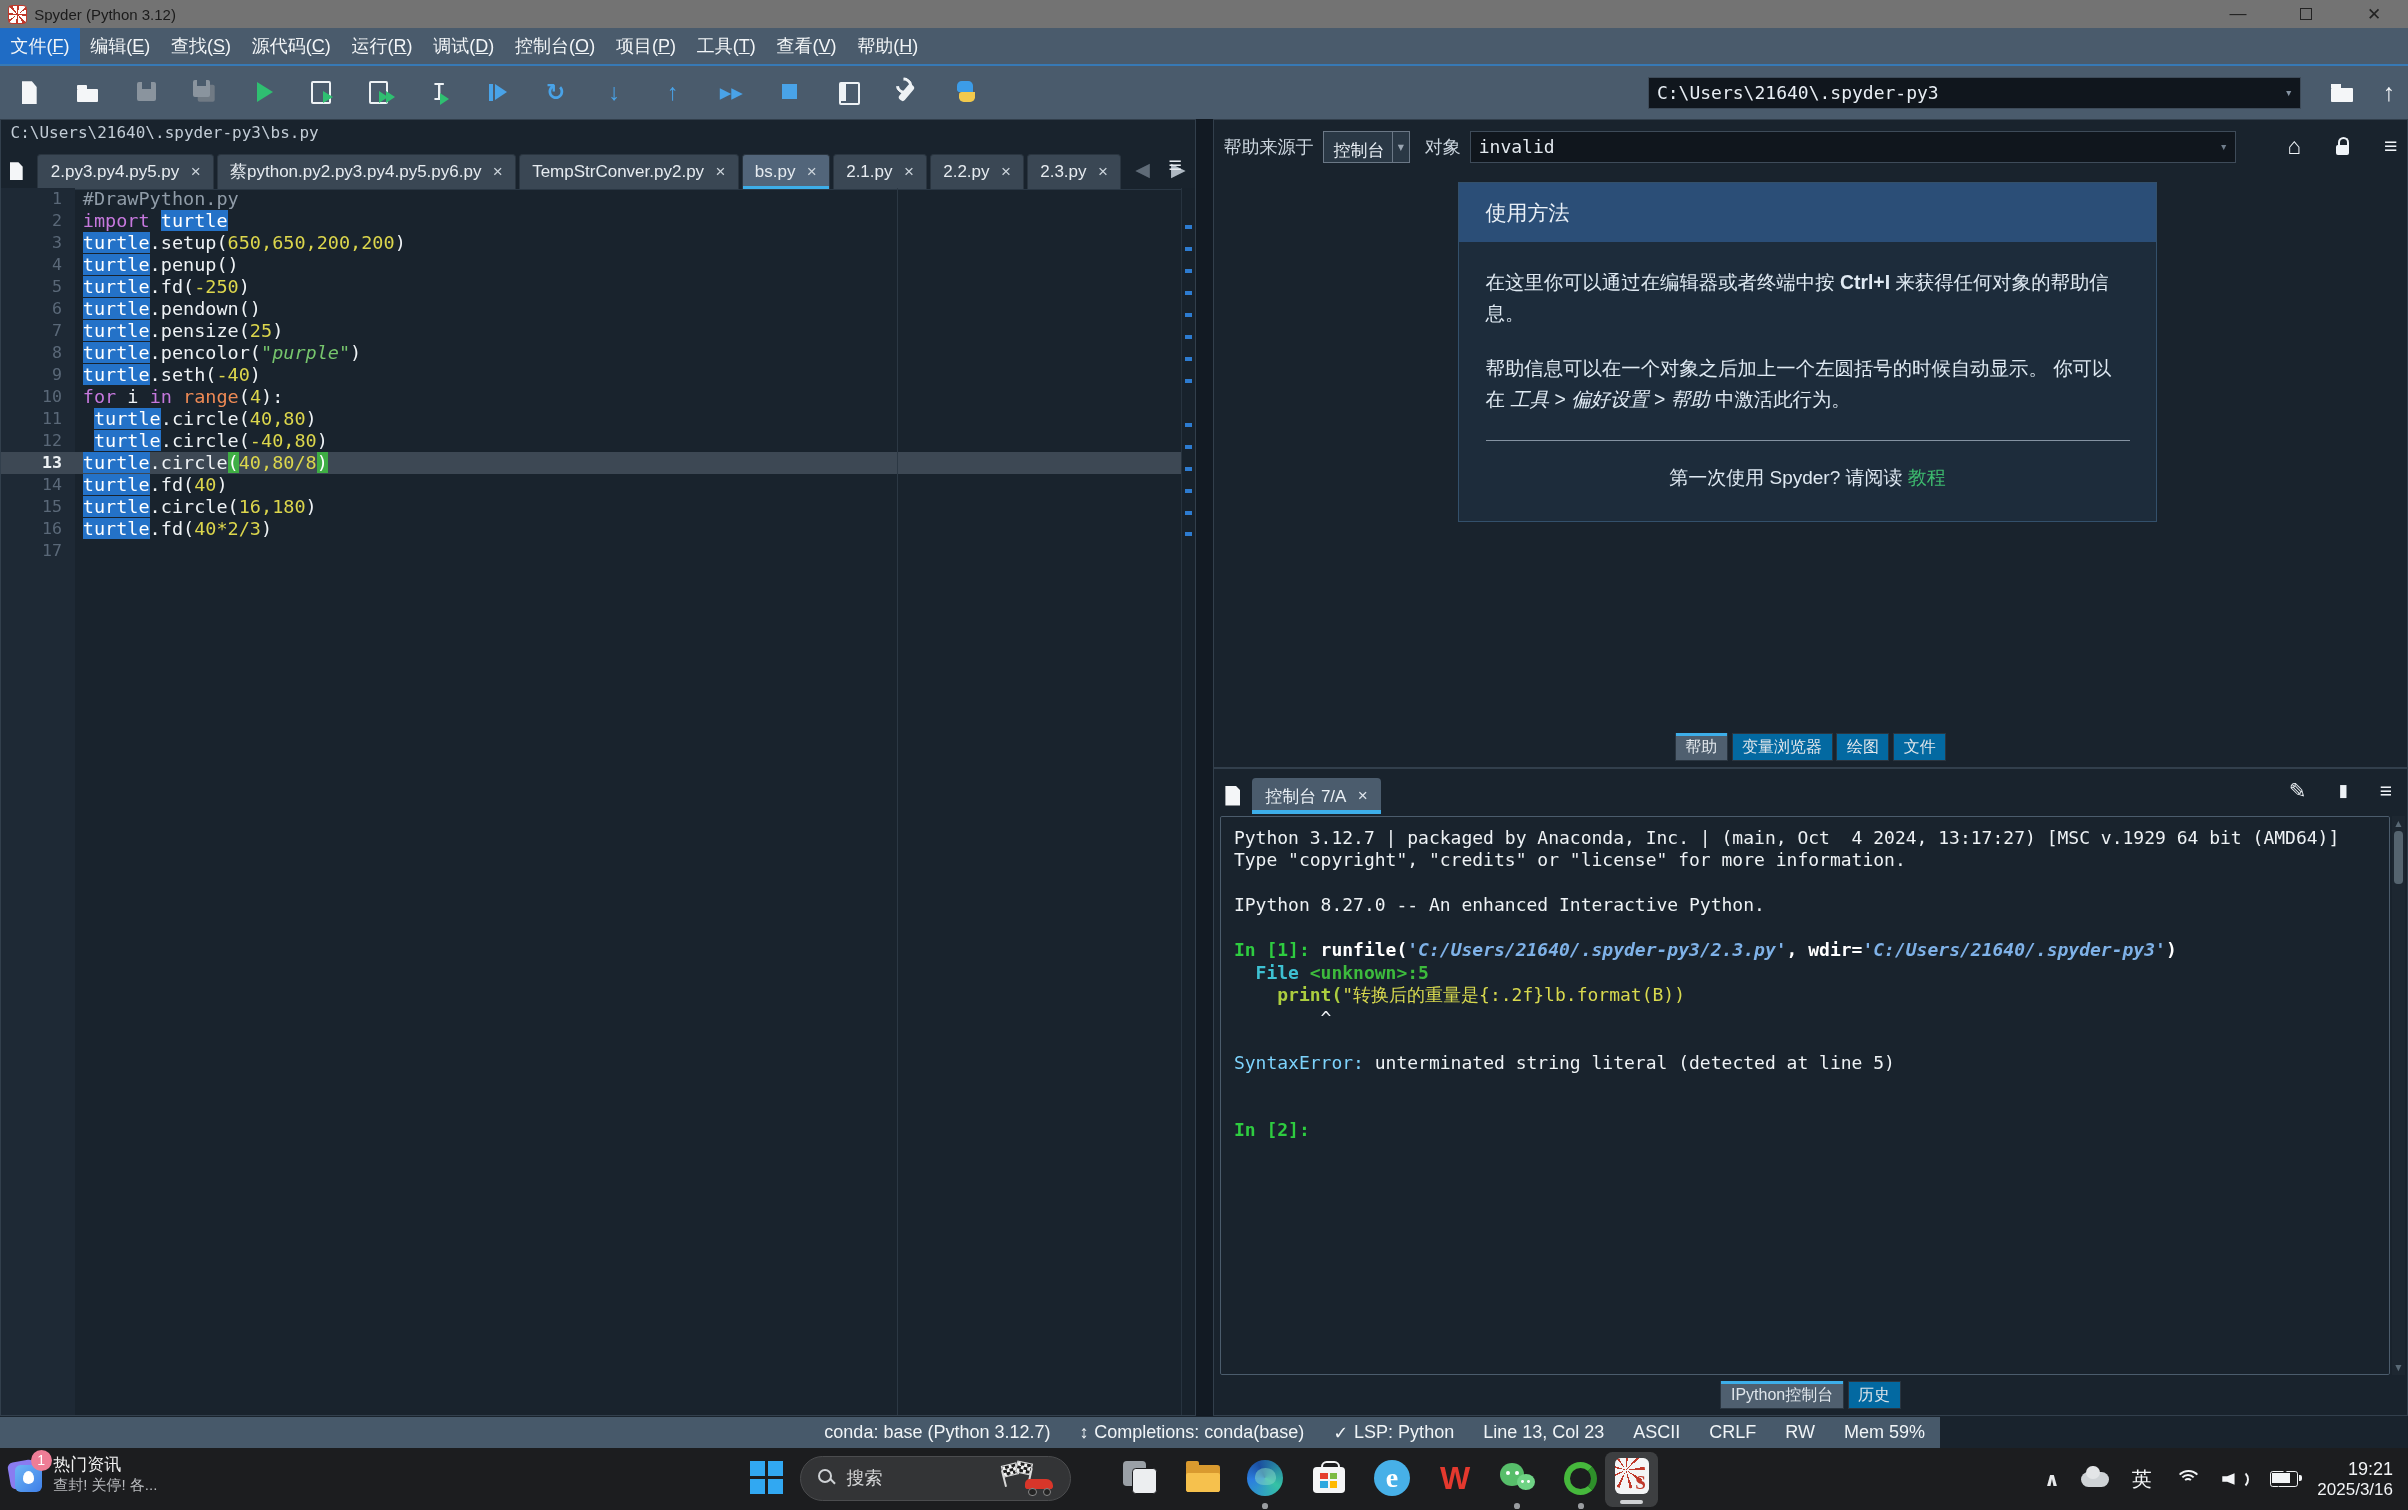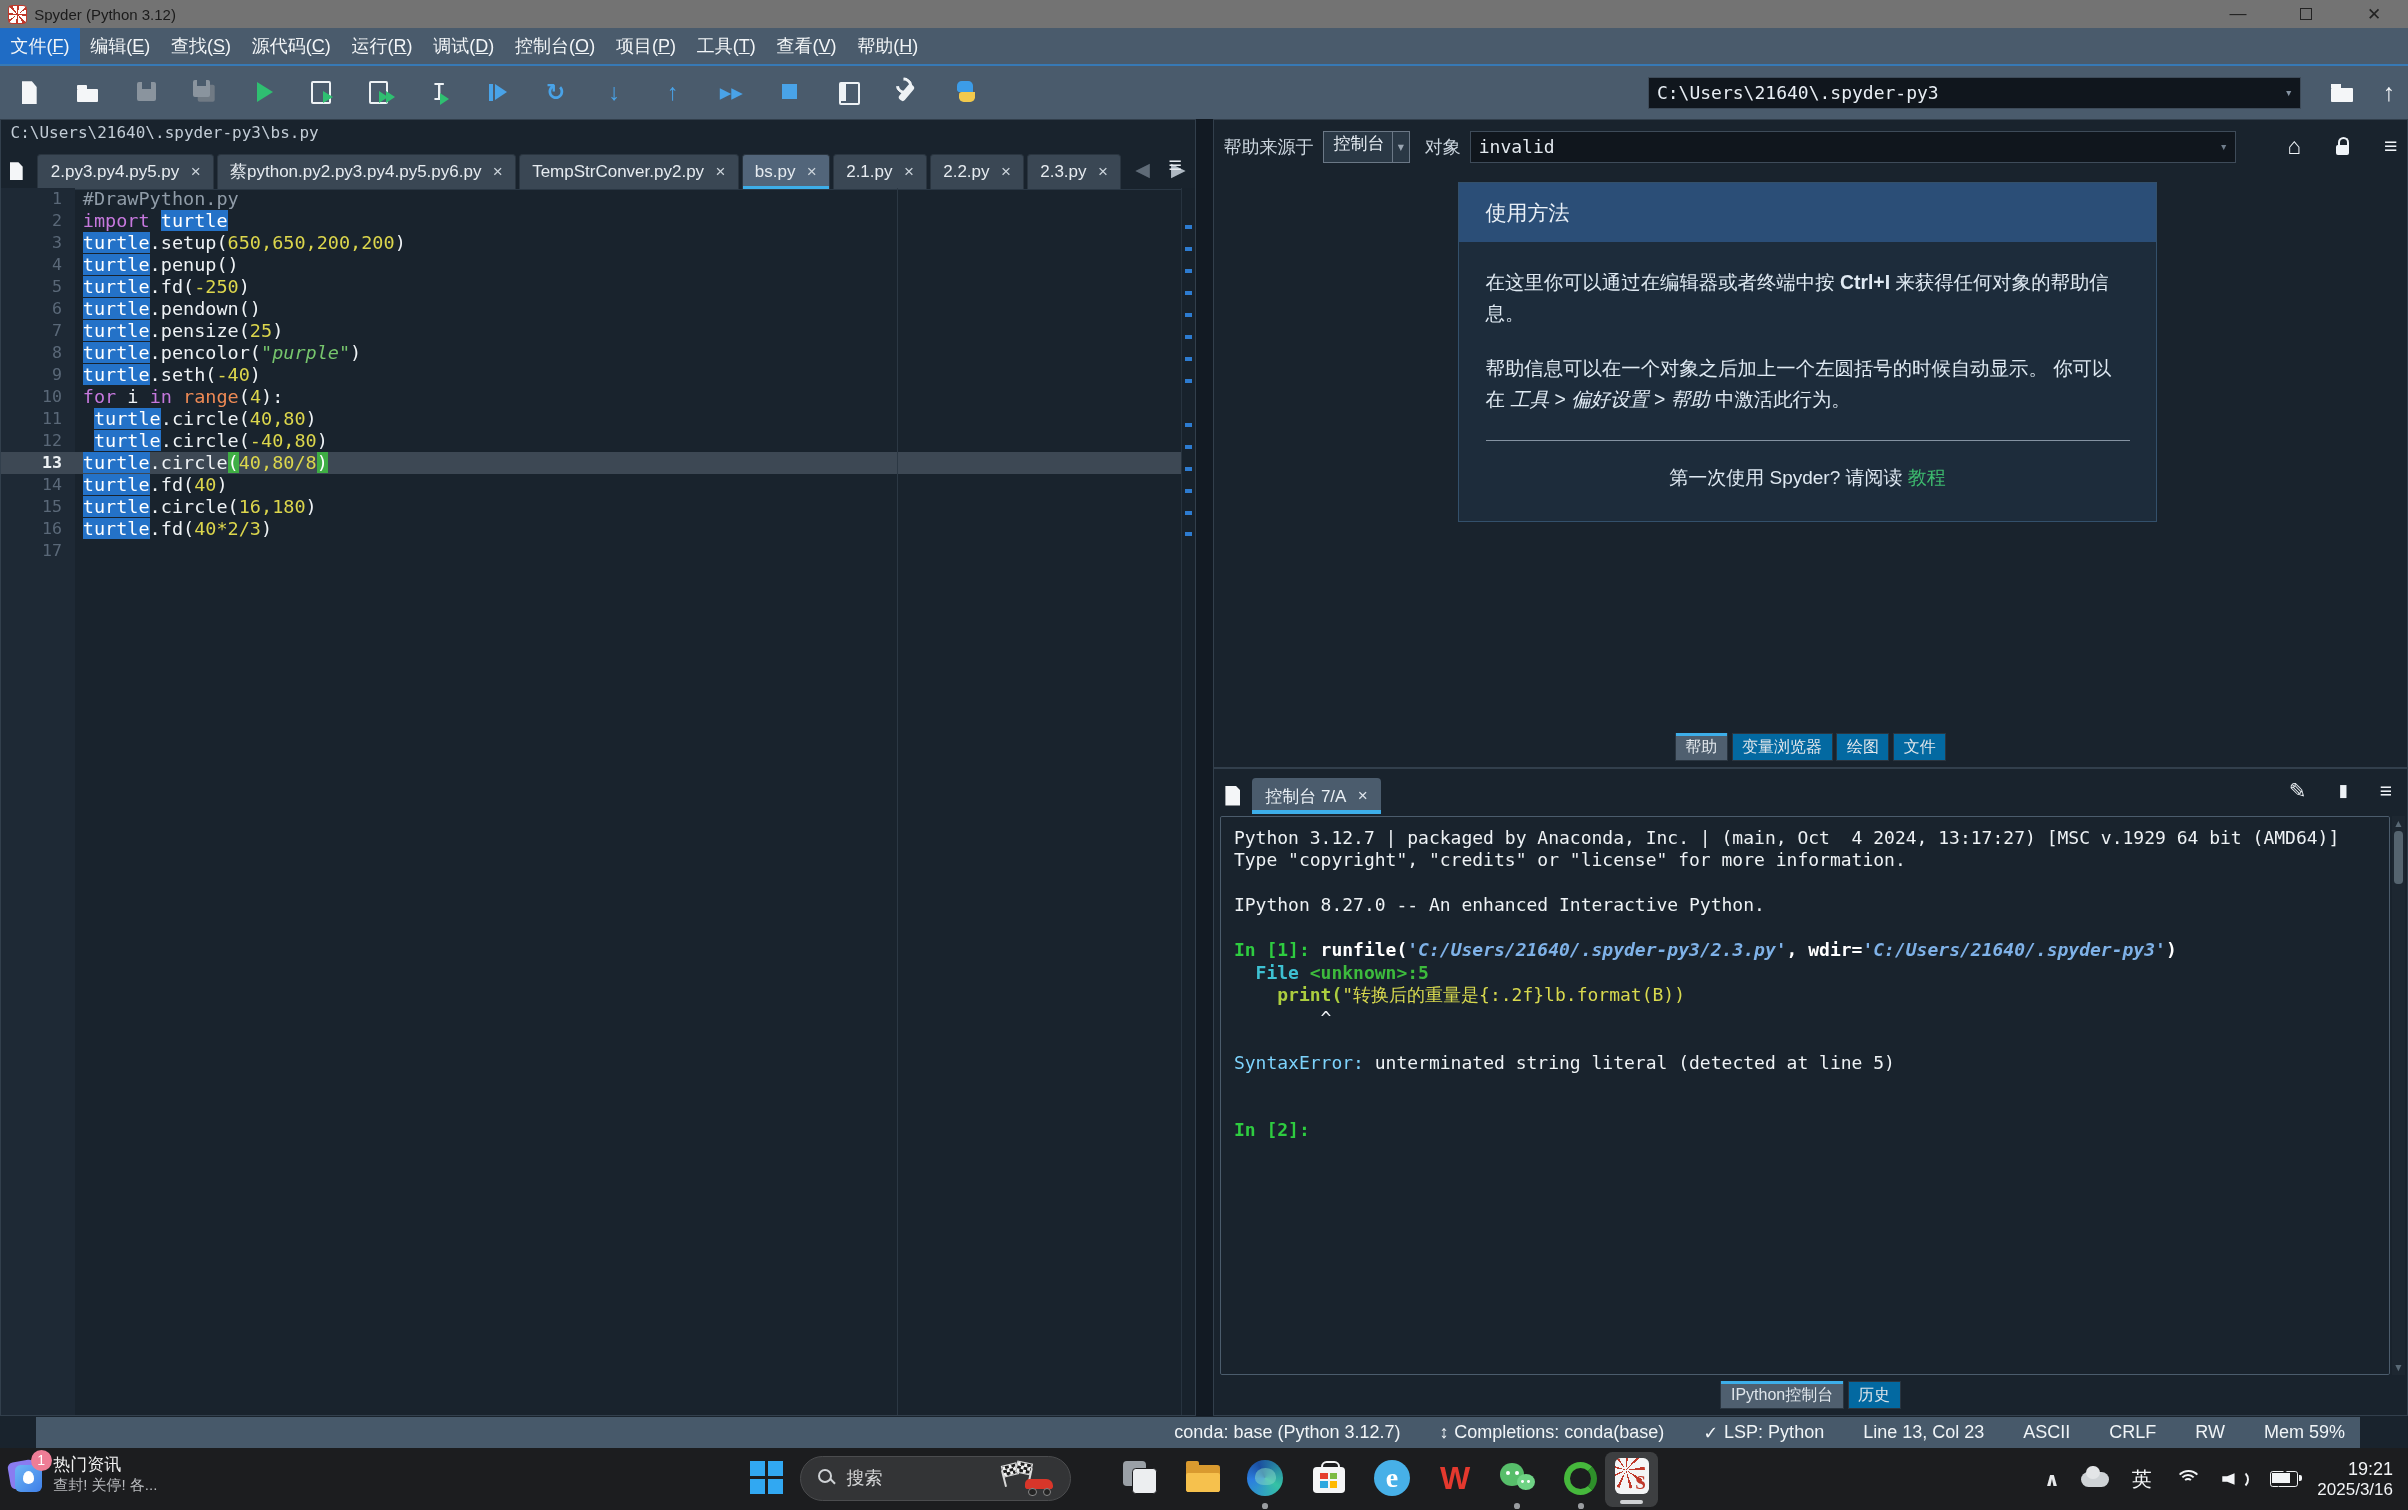--- a/index.html
+++ b/index.html
@@ -97,21 +97,21 @@
   .scrollflag{position:absolute;right:0;top:0;width:13.2px;height:100%;background:#18222c;border-left:0.9px solid #27333f;}
   .sflag{position:absolute;left:2.8px;width:7.6px;height:3.8px;background:#2d7bd0;}
 
   
   .vsplit{position:absolute;left:1196px;top:119px;width:17px;height:1297px;background:#121a23;}
 
   
   .help-pane{position:absolute;left:1213px;top:119px;width:1195px;height:649px;background:#19232d;border:0.9px solid #323f4c;box-sizing:border-box;}
   .help-header{height:42px;display:flex;align-items:center;padding:5.7px 9.5px 0 9.5px;}
   .help-label{color:#ccd6df;font-size:18px;margin-right:9.5px;white-space:nowrap;}
-  .src-combo{height:30px;background:#2a3845;border:0.9px solid #6b7886;display:flex;align-items:flex-start;color:#e8eef4;font-size:17px;padding:0 0 0 9.5px;}
+  .src-combo{height:30px;background:#2a3845;border:0.9px solid #6b7886;display:flex;align-items:flex-end;color:#e8eef4;font-size:17px;padding:0 0 0 9.5px;}
   .src-combo .caret{border-left:0.9px solid #6b7886;height:100%;display:flex;align-items:center;padding:0 4.7px;color:#9aa6b2;font-size:12.3px;margin-left:7.6px;}
   .obj-combo{flex:1;max-width:810px;height:30px;background:#10161d;border:0.9px solid #3e4b59;display:flex;align-items:center;color:#e3e9ef;font-size:18px;padding:0 7.6px;margin-right:19px;}
   .obj-combo .caret{margin-left:auto;color:#707e8c;font-size:13.2px;}
   .help-icon{color:#f0f4f8;font-size:23px;margin-left:32px;}
   .lock-icon{position:relative;width:17px;height:21px;margin-left:34px;}
   .lock-icon::before{content:'';position:absolute;left:0.9px;top:8.5px;width:13.2px;height:10.4px;background:#f0f4f8;border-radius:1.9px;}
   .lock-icon::after{content:'';position:absolute;left:2.8px;top:0.9px;width:7.6px;height:8.5px;border:2.4px solid #f0f4f8;border-bottom:none;border-radius:5.7px 5.7px 0 0;}
 
   .help-card{position:absolute;left:244px;top:62px;width:697px;border:0.9px solid #33506b;background:#1d2c3b;}
   .card-header{height:59px;background:#2b4e77;display:flex;align-items:center;padding-left:26.5px;color:#e9eff6;font-size:21px;}
@@ -140,21 +140,21 @@
   .con-body{position:absolute;left:5.7px;top:47px;right:17px;bottom:40px;border:0.9px solid #4b5c6c;border-radius:1.9px;padding:9.5px 0 0 13.2px;box-sizing:border-box;overflow:hidden;}
   .cline{font-family:"DejaVu Sans Mono",monospace;font-size:18px;line-height:22.5px;white-space:pre;}
   .ck-pl{color:#eef2f5;} .ck-prompt{color:#2ecc40;font-weight:bold;} .ck-bold{color:#ffffff;font-weight:bold;}
   .ck-strb{color:#7fb2e8;font-style:italic;font-weight:bold;} .ck-cyan{color:#3ec1d3;font-weight:bold;} .ck-grn{color:#3dbb3d;font-weight:bold;}
   .ck-ylw{color:#d8d94e;} .ck-ylw2{color:#accd3f;font-weight:bold;} .ck-red{color:#7dd3fc;text-align:right;}
   .con-scroll{position:absolute;right:1.9px;top:47px;bottom:40px;width:13.2px;background:#1d2731;}
   .con-scroll .arr{position:absolute;left:0;width:13.2px;text-align:center;color:#5a6a76;font-size:10.4px;}
   .con-thumb{position:absolute;left:1.9px;top:15px;width:9.5px;height:53px;background:#55646f;border-radius:3.8px;}
 
   
-  .statusbar{position:absolute;left:0;top:1417px;width:2324px;height:31px;background:#47596a;display:flex;align-items:center;justify-content:flex-end;gap:39px;padding-right:15px;box-sizing:border-box;margin-left:36px;}
+  .statusbar{position:absolute;left:0;top:1417px;width:1940px;height:31px;background:#47596a;display:flex;align-items:center;justify-content:flex-end;gap:29px;padding-right:15px;box-sizing:border-box;}
   .sseg{color:#f0f4f7;font-size:18px;white-space:nowrap;display:flex;align-items:center;gap:5.7px;}
 
   
   .taskbar{position:absolute;left:0;top:1448px;width:2408px;height:62px;background:#1c1d1f;}
   .widget{position:absolute;left:7.6px;top:5.7px;display:flex;align-items:center;}
   .widget-icon{position:relative;width:38px;height:40px;}
   .widget-icon .card1{position:absolute;left:1.9px;top:7.6px;width:26.5px;height:26.5px;background:#8a7cf0;border-radius:5.7px;transform:rotate(-10deg);}
   .widget-icon .card2{position:absolute;left:7.6px;top:11.4px;width:26.5px;height:26.5px;background:linear-gradient(135deg,#6db5f5,#3f7fe8);border-radius:5.7px;}
   .widget-icon .flame{position:absolute;left:15px;top:17px;width:11.4px;height:13.2px;background:#ffffff;border-radius:50% 50% 50% 50%/60% 60% 40% 40%;}
   .widget-badge{position:absolute;left:23px;top:-3.8px;width:21px;height:21px;background:#ee7d96;border-radius:50%;color:#fff;font-size:14px;display:flex;align-items:center;justify-content:center;}

